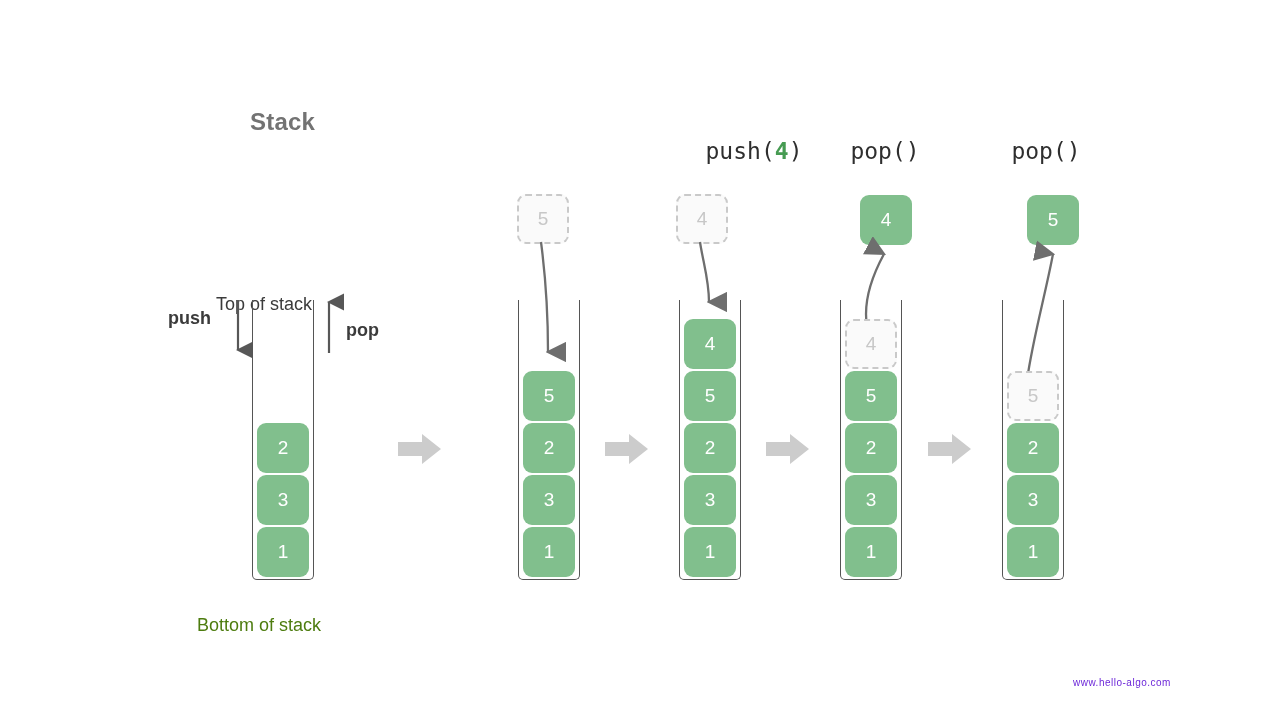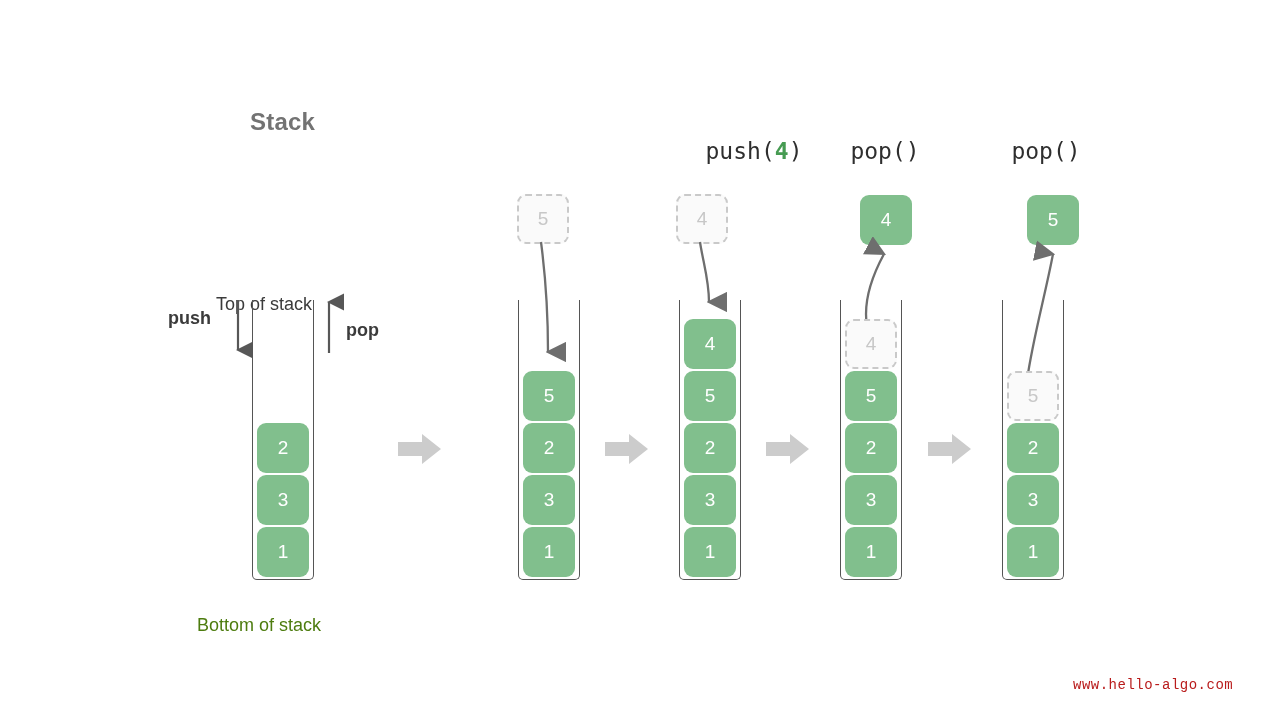--- a/index.html
+++ b/index.html
@@ -30,22 +30,22 @@
   .lbl-push{
     left:168px;top:308px;
     font-size:18px;font-weight:bold;color:#3b3b3b;
   }
   .lbl-pop{
     left:346px;top:320px;
     font-size:18px;font-weight:bold;color:#3b3b3b;
   }
   .watermark{
     left:1073px;top:677px;
-    font-family:Liberation Mono, monospace;
-    font-size:14px;color:#b91c1c;letter-spacing:.5px;
+    font-family:Liberation Sans, sans-serif;
+    font-size:10px;color:#6d28d9;letter-spacing:.5px;
   }
 
   
   .op-head{
     position:absolute;top:138px;
     width:160px;text-align:center;
     font-family:"DejaVu Sans Mono","Liberation Mono",monospace;
     font-size:23px;color:#2e2e2e;letter-spacing:0px;
   }
   .op-head .arg{color:#469b52;font-weight:bold;}

